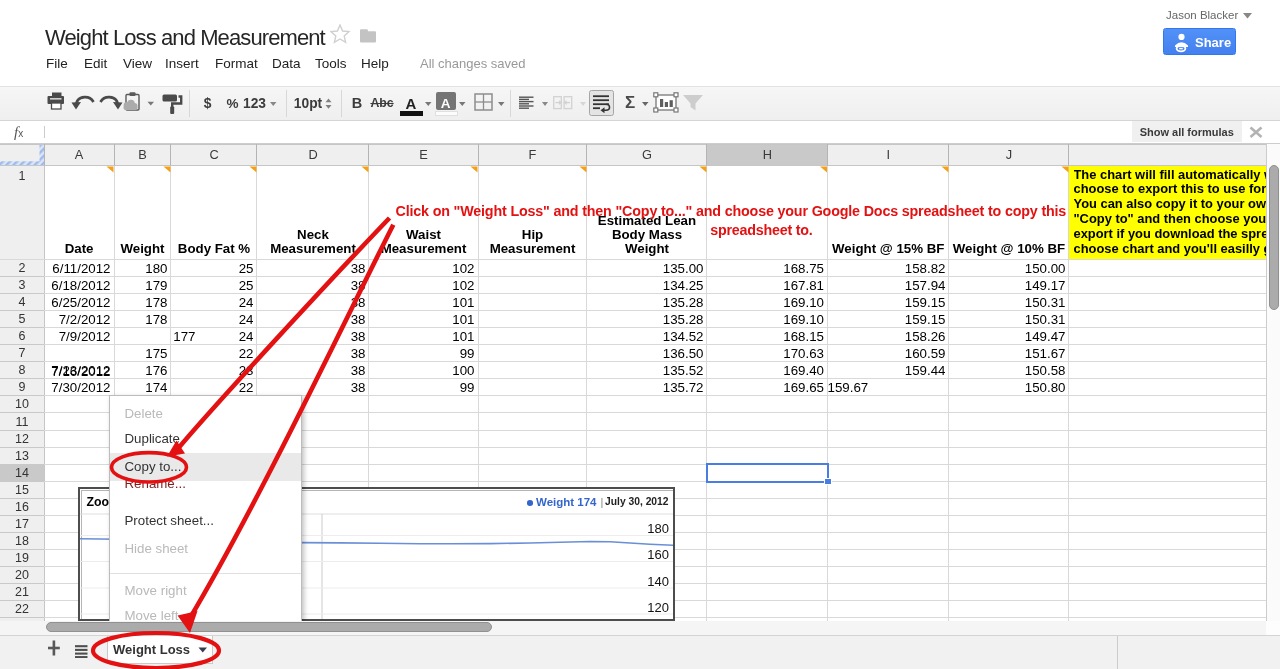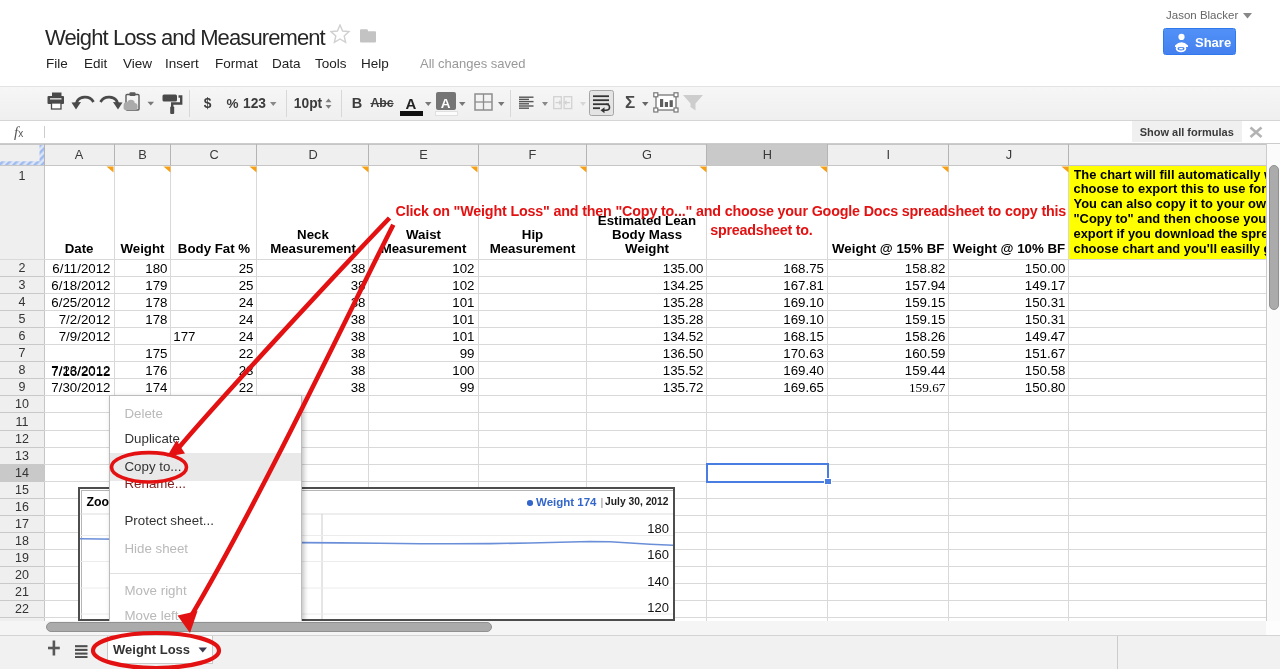--- a/index.html
+++ b/index.html
@@ -385,21 +385,21 @@
 <div class="abs" style="left:707.0px;top:361.80px;width:117.0px;height:17.05px;text-align:right;font-size:13.3px;color:#000;line-height:17.05px;">169.40</div>
 <div class="abs" style="left:827.5px;top:361.80px;width:118.0px;height:17.05px;text-align:right;font-size:13.3px;color:#000;line-height:17.05px;">159.44</div>
 <div class="abs" style="left:949.0px;top:361.80px;width:116.5px;height:17.05px;text-align:right;font-size:13.3px;color:#000;line-height:17.05px;">150.58</div>
 <div class="abs" style="left:44.2px;top:378.85px;width:66.3px;height:17.05px;text-align:right;font-size:13.3px;color:#000;line-height:17.05px;">7/30/2012</div>
 <div class="abs" style="left:114.0px;top:378.85px;width:53.5px;height:17.05px;text-align:right;font-size:13.3px;color:#000;line-height:17.05px;">174</div>
 <div class="abs" style="left:171.0px;top:378.85px;width:82.5px;height:17.05px;text-align:right;font-size:13.3px;color:#000;line-height:17.05px;">22</div>
 <div class="abs" style="left:257.0px;top:378.85px;width:108.5px;height:17.05px;text-align:right;font-size:13.3px;color:#000;line-height:17.05px;">38</div>
 <div class="abs" style="left:369.0px;top:378.85px;width:105.5px;height:17.05px;text-align:right;font-size:13.3px;color:#000;line-height:17.05px;">99</div>
 <div class="abs" style="left:587.0px;top:378.85px;width:116.5px;height:17.05px;text-align:right;font-size:13.3px;color:#000;line-height:17.05px;">135.72</div>
 <div class="abs" style="left:707.0px;top:378.85px;width:117.0px;height:17.05px;text-align:right;font-size:13.3px;color:#000;line-height:17.05px;">169.65</div>
-<div class="abs" style="left:827.5px;top:378.85px;width:118.0px;height:17.05px;text-align:right;font-size:13.3px;color:#000;line-height:17.05px;font-family:Liberation Serif, serif;">159.67</div>
+<div class="abs" style="left:827.5px;top:378.85px;width:118.0px;height:17.05px;text-align:left;font-size:13.3px;color:#000;line-height:17.05px;">159.67</div>
 <div class="abs" style="left:949.0px;top:378.85px;width:116.5px;height:17.05px;text-align:right;font-size:13.3px;color:#000;line-height:17.05px;">150.80</div>
 <div class="abs" style="left:1073.5px;top:167.5px;width:192.5px;height:92px;overflow:hidden;font-weight:bold;font-size:12.9px;color:#000;line-height:14.95px;white-space:nowrap;">
 <div>The chart will fill automatically wh</div>
 <div>choose to export this to use for a</div>
 <div>You can also copy it to your own</div>
 <div>"Copy to" and then choose your</div>
 <div>export if you download the sprea</div>
 <div>choose chart and you'll easilly ge</div>
 </div>
 <div class="abs" style="left:78px;top:487px;width:597px;height:134px;background:#fff;border:2px solid #4d4d4d;box-sizing:border-box;overflow:hidden;">

